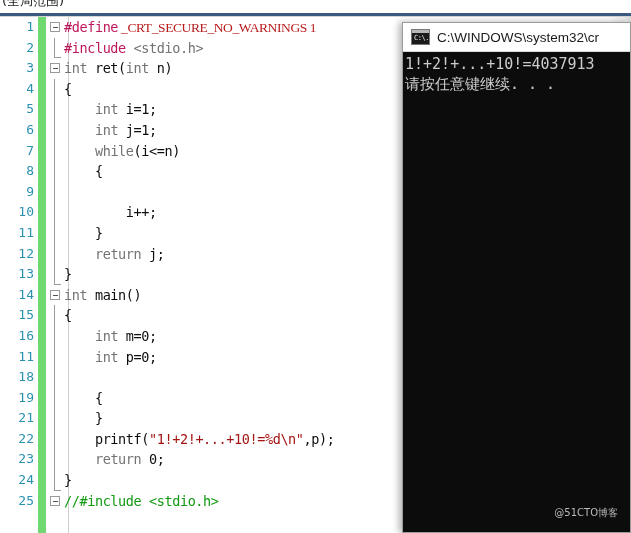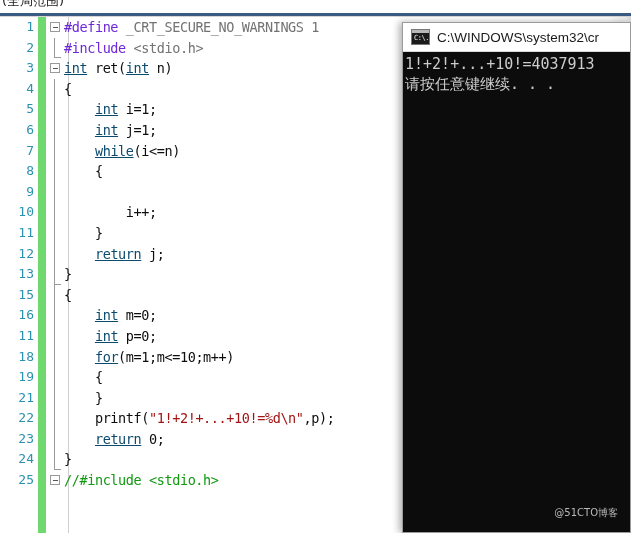--- a/index.html
+++ b/index.html
@@ -149,26 +149,26 @@
   }
   .code-text {
     position: absolute;
     left: 64px;
     top: 0;
     font-family: "DejaVu Sans Mono", monospace;
     font-size: 13.5px;
     letter-spacing: -0.4px;
     color: #0d0d0d;
   }
-  .kw     { color: #0c4a6e; text-decoration: underline; }
-  .pp     { color: #6d28d9; }
+  .kw     { color: #737373; }
+  .pp     { color: #be185d; }
   .hdr    { color: #737373; }
   .str    { color: #a31515; }
   .cmt    { color: #119911; }
-  .plain  { color: #737373; }
+  .plain  { color: #b91c1c; font-family: Liberation Serif, serif; }
 
   
   .editor-shadow {
     position: absolute;
     right: 0; top: 0;
     width: 22px;
     height: 516px;
     background: linear-gradient(to right, rgba(255,255,255,0) 0%, rgba(235,235,235,0.85) 75%, rgba(215,215,215,1) 100%);
     pointer-events: none;
   }
@@ -332,38 +332,42 @@
             <span class="lineno">12</span>
             <span class="guide"></span>
             <span class="code-text">&nbsp;&nbsp;&nbsp;&nbsp;<span class="kw">return</span> j;</span>
           </div>
           <div class="row">
             <span class="lineno">13</span>
             <span class="guide cap-bottom"></span>
             <span class="code-text">}</span>
           </div>
           <div class="row">
+            <span class="lineno">14</span>
+            <span class="fold-box"></span>
+            <span class="code-text"><span class="kw">int</span> main()</span>
+          </div>
+          <div class="row">
             <span class="lineno">15</span>
             <span class="guide"></span>
             <span class="code-text">{</span>
           </div>
           <div class="row">
             <span class="lineno">16</span>
             <span class="guide"></span>
             <span class="code-text">&nbsp;&nbsp;&nbsp;&nbsp;<span class="kw">int</span> m=0;</span>
           </div>
           <div class="row">
             <span class="lineno">11</span>
             <span class="guide"></span>
             <span class="code-text">&nbsp;&nbsp;&nbsp;&nbsp;<span class="kw">int</span> p=0;</span>
           </div>
           <div class="row">
             <span class="lineno">18</span>
             <span class="guide"></span>
-            <span class="code-text">&nbsp;&nbsp;&nbsp;&nbsp;<span class="kw">for</span>(m=1;m&lt;=10;m++)</span>
           </div>
           <div class="row">
             <span class="lineno">19</span>
             <span class="guide"></span>
             <span class="code-text">&nbsp;&nbsp;&nbsp;&nbsp;{</span>
           </div>
           <div class="row">
             <span class="lineno">21</span>
             <span class="guide"></span>
             <span class="code-text">&nbsp;&nbsp;&nbsp;&nbsp;}</span>

